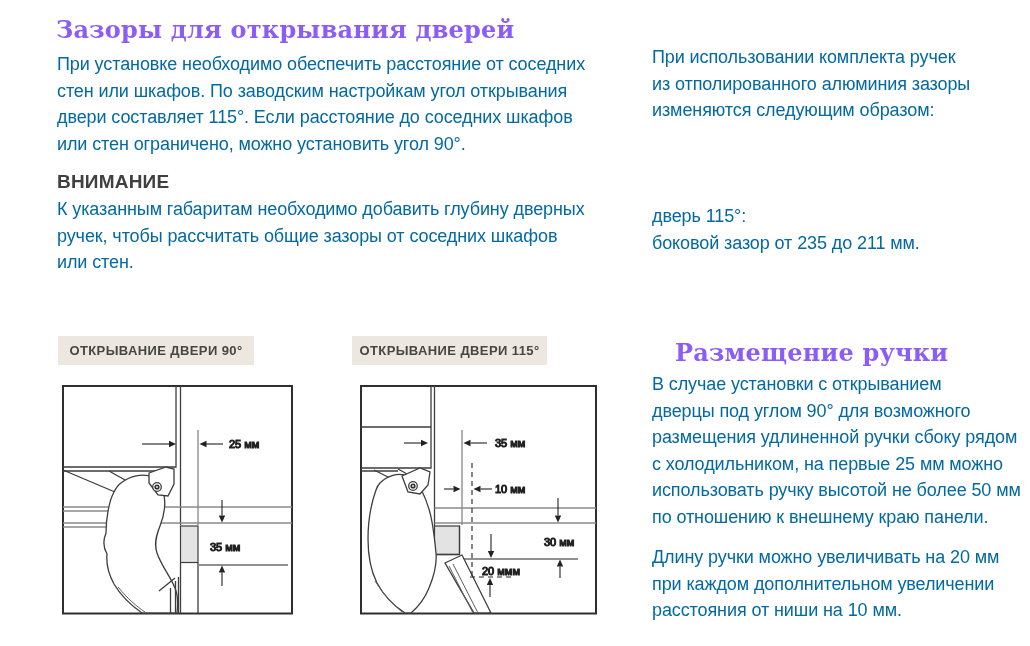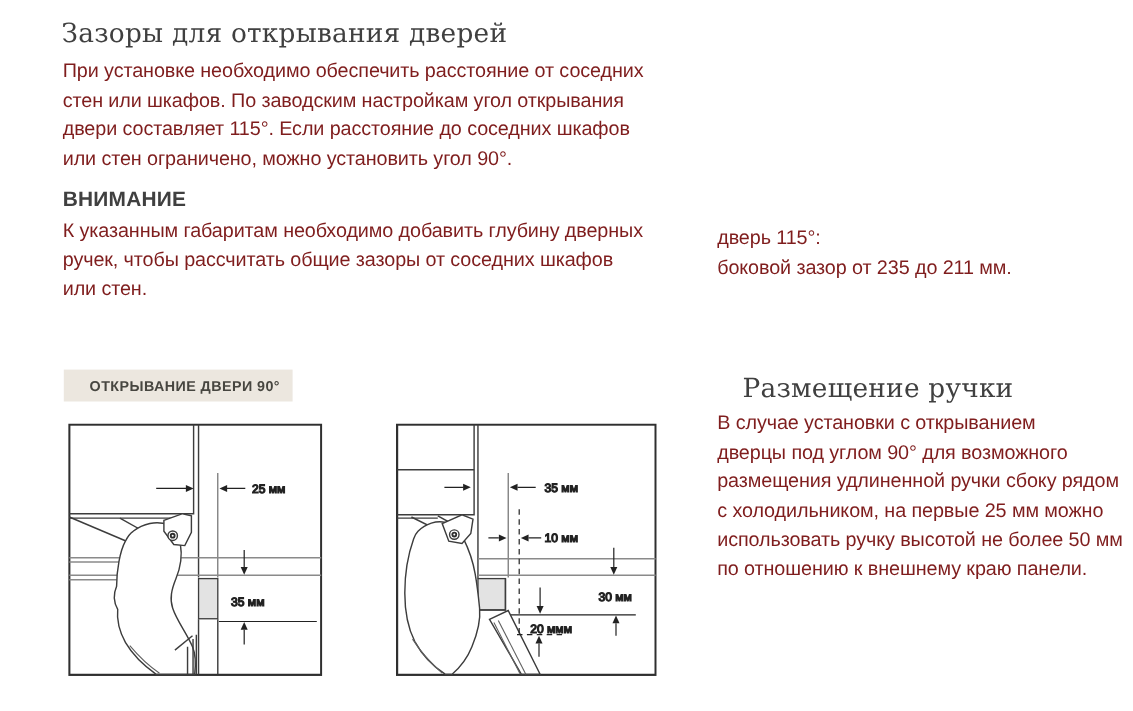--- a/index.html
+++ b/index.html
@@ -3,27 +3,27 @@
 <meta charset="utf-8">
 <style>
   html,body{margin:0;padding:0;background:#fff;}
   .page{
     position:relative;width:1030px;height:646px;background:#ffffff;
     font-family:"Liberation Sans",sans-serif;color:#212121;overflow:hidden;
   }
   .abs{position:absolute;}
   .serif-title{
     font-family:"DejaVu Serif","Liberation Serif",serif;
-    font-weight:normal;color:#404040;letter-spacing:.2px;
+    font-weight:bold;color:#8b5cf6;letter-spacing:.2px;
   }
   .h1{left:56px;top:16px;font-size:24px;line-height:28px;}
   .h2{left:651px;top:339px;font-size:24px;line-height:28px;margin-left:24px;}
   .body-text{
     font-size:18px;line-height:26.5px;letter-spacing:-0.1px;
-    white-space:pre-line;color:#7f1d1d;
+    white-space:pre-line;color:#0369a1;
   }
   .warn-title{font-size:19px;font-weight:bold;color:#404040;letter-spacing:.2px;}
   .diagram-label{
     background:#ece7df;color:#474640;font-size:13px;font-weight:bold;
     letter-spacing:.4px;display:flex;align-items:center;justify-content:center;
     height:29px;
   }
   svg.diagram{display:block;}
   svg .ln{stroke:#3d3d3d;stroke-width:1.3;fill:none;}
   svg .outer{stroke:#2f2f2f;stroke-width:2;fill:none;}
@@ -47,21 +47,22 @@
 стен или шкафов. По заводским настройкам угол открывания
 двери составляет 115°. Если расстояние до соседних шкафов
 или стен ограничено, можно установить угол 90°.</div>
 
   <div class="abs warn-title" style="left:57px;top:171px;">ВНИМАНИЕ</div>
 
   <div class="abs body-text" style="left:57px;top:196px;width:560px;">К указанным габаритам необходимо добавить глубину дверных
 ручек, чтобы рассчитать общие зазоры от соседних шкафов
 или стен.</div>
 
-  <div class="abs diagram-label" style="left:58px;top:336px;width:196px;padding-left:12px;">ОТКРЫВАНИЕ ДВЕРИ 90°</div>
+  <div class="abs diagram-label" style="left:58px;top:336px;width:196px;">ОТКРЫВАНИЕ ДВЕРИ 90°</div>
+  <div class="abs diagram-label" style="left:352px;top:336px;width:195px;">ОТКРЫВАНИЕ ДВЕРИ 115°</div>
 
   <svg class="diagram abs" style="left:62px;top:385px;" width="231" height="230" viewBox="0 0 231 230">
     <g>
       <rect class="outer" x="1" y="1" width="229" height="227.5"></rect>
       <path class="ln" d="M114,1 V82 H1"></path>
       <line class="ln" x1="1" y1="86" x2="109" y2="86"></line>
       <line class="ln" x1="118.5" y1="1" x2="118.5" y2="140"></line>
       <line class="ln" x1="118.5" y1="178" x2="118.5" y2="228"></line>
       <line class="thin" x1="136" y1="45" x2="136" y2="140"></line>
       <line class="band" x1="1" y1="122" x2="230" y2="122"></line>
@@ -160,28 +161,34 @@
         C65,213 58,222 51,228 L45,228 C34,221 24,211 17,198 C11,186 8,170 8,154
         C8,138 11,119 16,105 C17,102 18,100 20,98 Z"></path>
       <path class="thin" d="M15,196 C24,210 33,219 42,227"></path>
       <path class="white" d="M42,91 L60,83 L70,87 L68,100 L60,109 L48,107 Z"></path>
       <circle class="white" cx="53" cy="101" r="4.3"></circle>
       <circle cx="53" cy="101" r="2.6" fill="#2f2f2f"></circle>
       <circle cx="53" cy="101" r="0.9" fill="#ffffff"></circle>
     </g>
   </svg>
 
+  <div class="abs body-text" style="left:652px;top:44px;width:370px;">При использовании комплекта ручек
+из отполированного алюминия зазоры
+изменяются следующим образом:</div>
 
 
   <div class="abs body-text" style="left:652px;top:203px;width:370px;">дверь 115°:
 боковой зазор от 235 до 211 мм.</div>
 
   <div class="abs serif-title h2">Размещение ручки</div>
 
   <div class="abs body-text" style="left:652px;top:371px;width:375px;">В случае установки с открыванием
 дверцы под углом 90° для возможного
 размещения удлиненной ручки сбоку рядом
 с холодильником, на первые 25 мм можно
 использовать ручку высотой не более 50 мм
 по отношению к внешнему краю панели.</div>
 
+  <div class="abs body-text" style="left:652px;top:544px;width:375px;">Длину ручки можно увеличивать на 20 мм
+при каждом дополнительном увеличении
+расстояния от ниши на 10 мм.</div>
 
 </div>
 
 </body></html>

